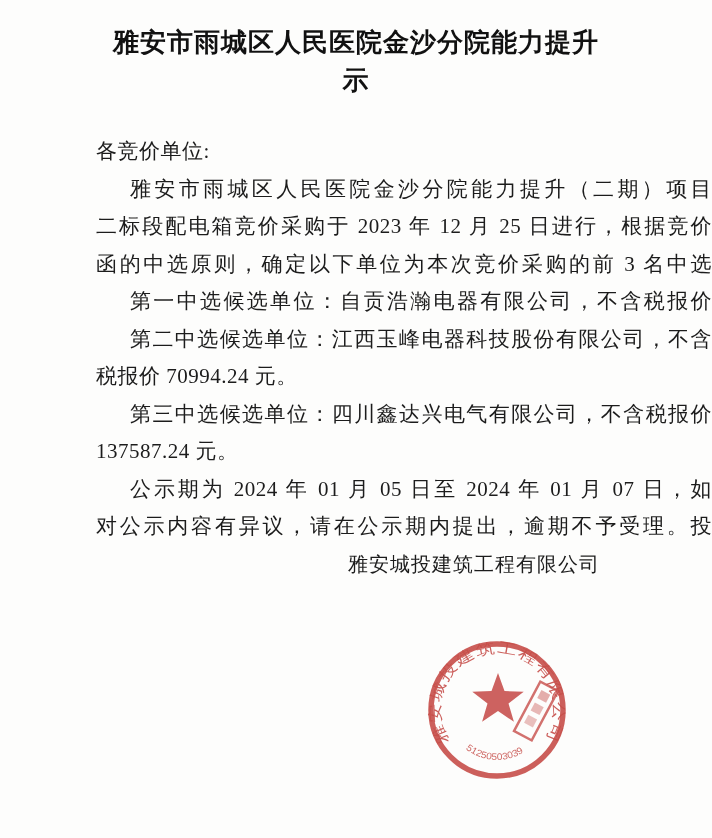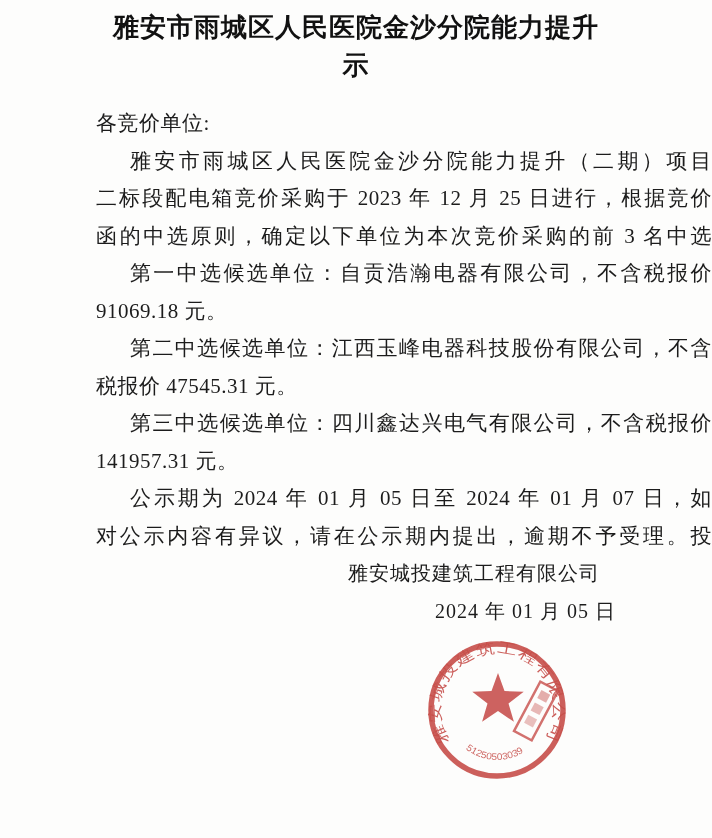--- a/index.html
+++ b/index.html
@@ -6,31 +6,31 @@
   .page{
     position:relative;
     width:712px;height:838px;
     margin:0 auto;
     background:#fdfdfc;
     overflow:hidden;
     color:#1c1c1c;
     font-family:"Liberation Serif","DejaVu Serif",serif;
   }
   .doc-title{
-    margin-top:8px;
+    margin-top:24px;
     text-align:center;
-    font-family:Liberation Sans, sans-serif;
+    font-family:Liberation Serif, serif;
     font-weight:700;
     font-size:26px;
     line-height:38px;
     letter-spacing:1px;
     color:#111;
   }
   .body-text{
-    margin-top:21px;
+    margin-top:33px;
     padding-left:96px;
     font-size:21px;
     line-height:37.5px;
     letter-spacing:0.5px;
   }
   .body-line{white-space:nowrap;}
   .body-line.justify{
     white-space:normal;
     text-align:justify;
     text-align-last:justify;
@@ -72,32 +72,30 @@
       <div>示</div>
     </div>
 
   <div class="body-text">
 
   <div class="body-line">各竞价单位:</div>
       <div class="body-line indent justify">雅安市雨城区人民医院金沙分院能力提升（二期）项目</div>
       <div class="body-line justify">二标段配电箱竞价采购于 2023 年 12 月 25 日进行，根据竞价</div>
       <div class="body-line justify">函的中选原则，确定以下单位为本次竞价采购的前 3 名中选</div>
       <div class="body-line indent justify">第一中选候选单位：自贡浩瀚电器有限公司，不含税报价</div>
-      <div class="body-line">91069.18 元。</div>
       <div class="body-line indent justify">第二中选候选单位：江西玉峰电器科技股份有限公司，不含</div>
-      <div class="body-line">税报价 47545.31 元。</div>
+      <div class="body-line">税报价 70994.24 元。</div>
       <div class="body-line indent justify">第三中选候选单位：四川鑫达兴电气有限公司，不含税报价</div>
-      <div class="body-line">141957.31 元。</div>
+      <div class="body-line">137587.24 元。</div>
       <div class="body-line indent justify">公示期为 2024 年 01 月 05 日至 2024 年 01 月 07 日，如</div>
       <div class="body-line justify">对公示内容有异议，请在公示期内提出，逾期不予受理。投</div>
     </div>
 
   <div class="signoff">
     <div class="company">雅安城投建筑工程有限公司</div>
-    <div class="date">2024 年 01 月 05 日</div>
   </div>
 
   <svg class="stamp" viewBox="0 0 172 172" xmlns="http://www.w3.org/2000/svg">
 
     <circle cx="84" cy="84" r="66" fill="none" stroke="#c4403c" stroke-width="5.5" opacity="0.9"></circle>
 
     <polygon points="85,47 91.5,65.1 110.7,65.7 95.5,77.4 100.9,95.8 85,85 69.1,95.8 74.5,77.4 59.3,65.7 78.5,65.1" fill="#c4403c" opacity="0.88"></polygon>
 
     <defs>
       <path id="arcTop" d="M 37.3 116.7 A 57 57 0 1 1 130.7 116.7" fill="none"></path>

